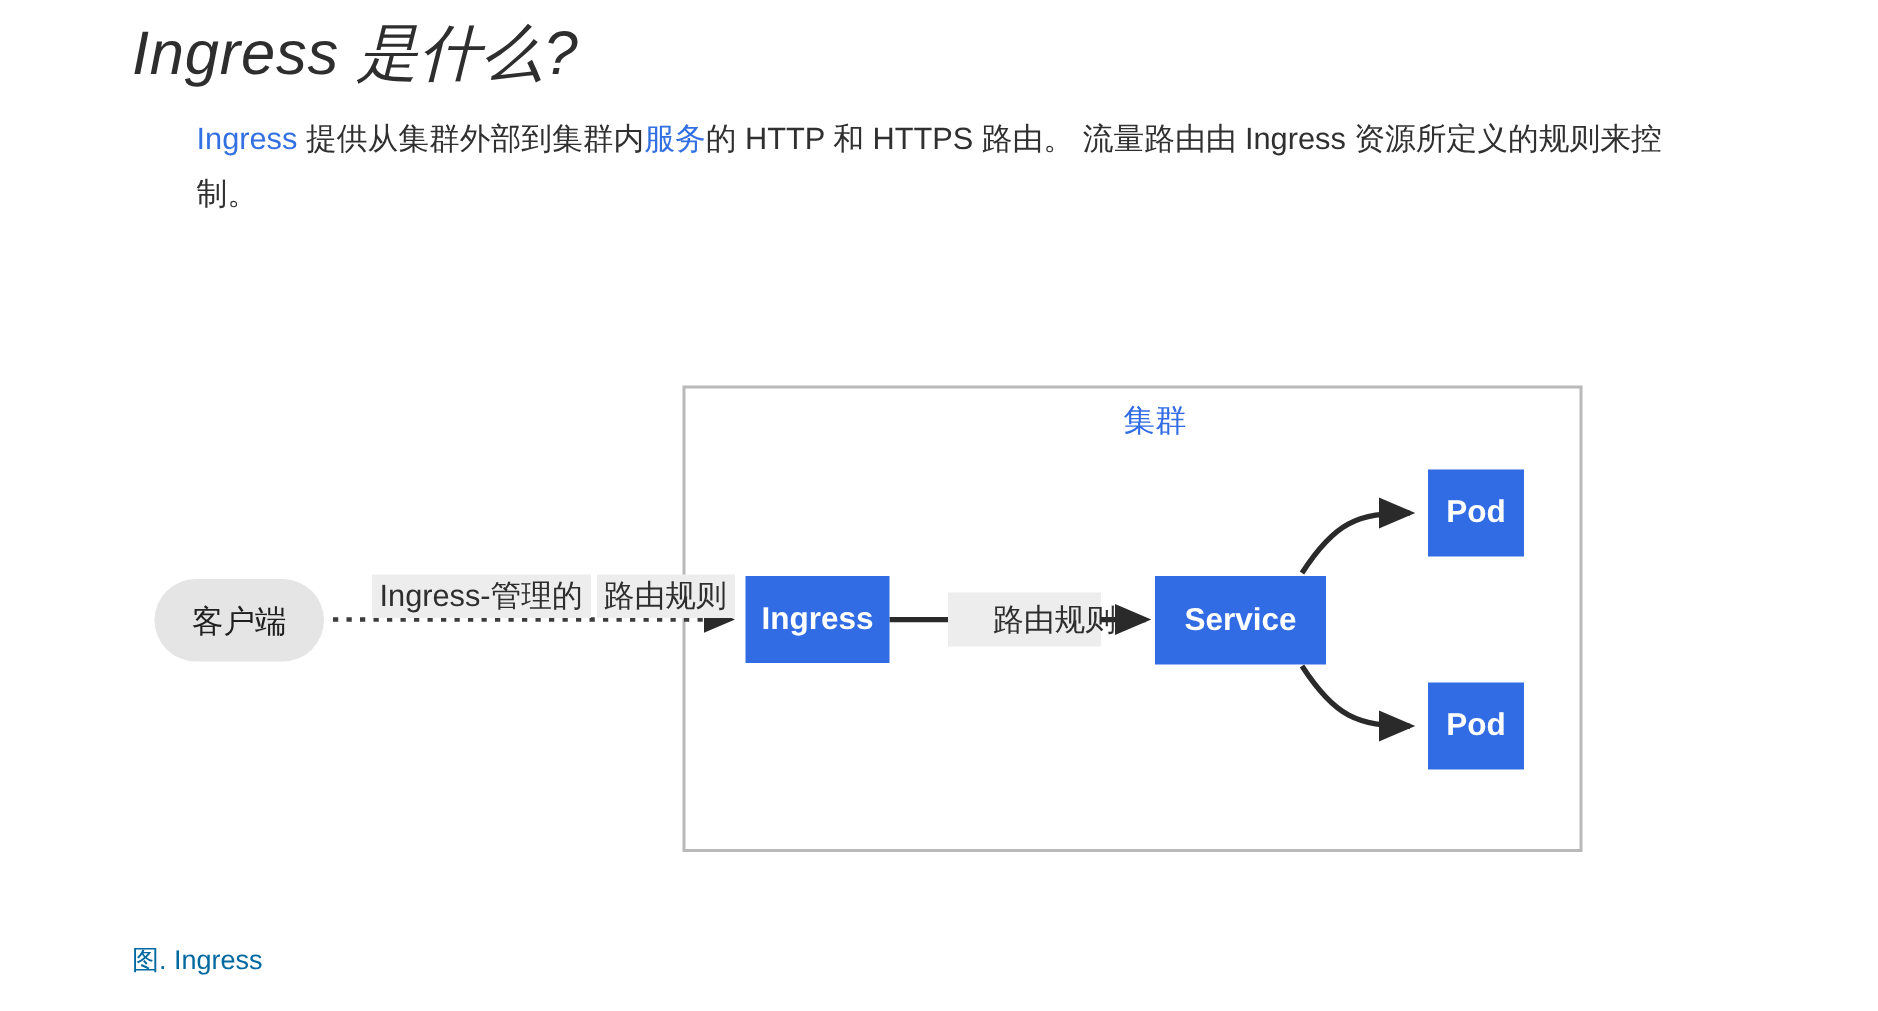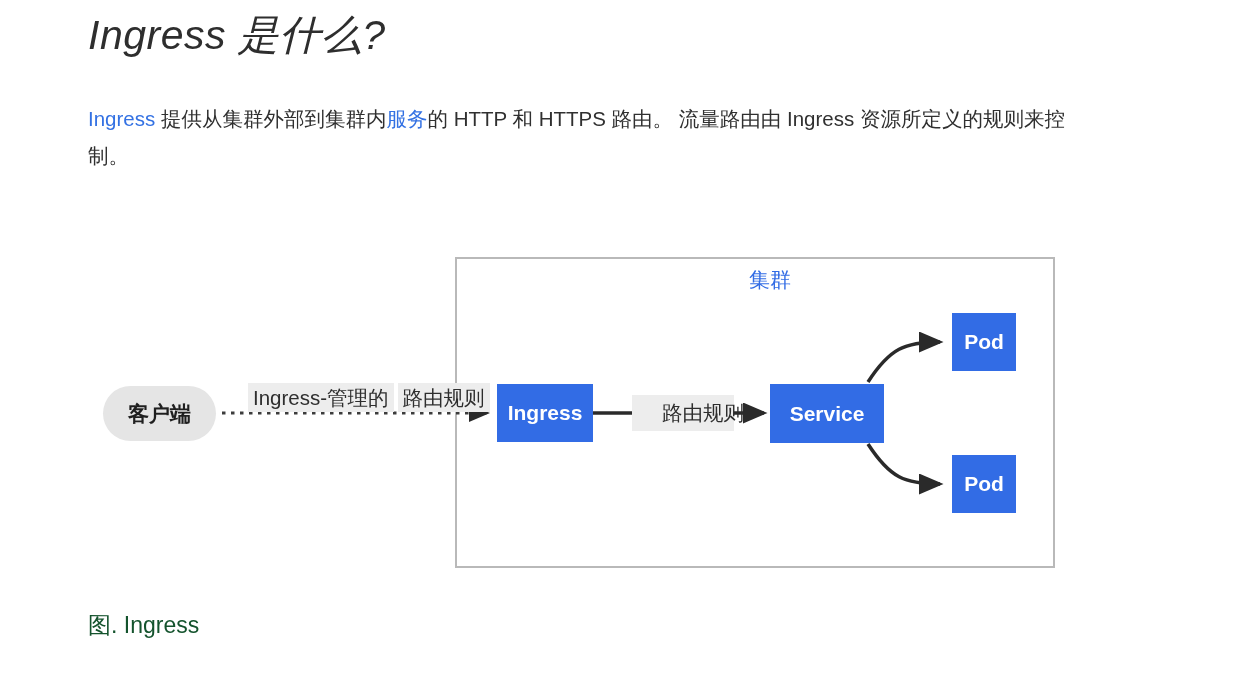--- a/index.html
+++ b/index.html
@@ -4,55 +4,55 @@
 <style>
   * { margin:0; padding:0; box-sizing:border-box; }
   html,body { width:1252px; height:674px; background:#ffffff;
     font-family:"Liberation Sans","DejaVu Sans",sans-serif; color:#303030; }
   .content { position:relative; width:1252px; height:674px; overflow:hidden; }
 
   .page-title { position:absolute; left:88px; top:8px; font-size:41px;
     font-weight:400; color:#2e2e2e; letter-spacing:0.5px;font-style:italic; }
 
   .para { position:absolute; left:88px; font-size:20.5px; line-height:37px; color:#303030; }
-  .para-intro { top:100px; width:980px; }
+  .para-intro { top:74px; width:980px;margin-left:43px; }
   .para-example { top:188px; width:1100px; }
   a.doclink { color:#3371e3; text-decoration:none; cursor:pointer; }
 
   .diagram { position:absolute; left:0; top:250px; width:1252px; height:340px; }
 
   .cluster-box { position:absolute; left:455px; top:7px; width:600px; height:311px;
     border:2px solid #b9b9b9; background:transparent; }
   .cluster-label { position:absolute; left:470px; top:16px; width:600px;
     text-align:center; font-size:21px; color:#326ce5; }
 
   .arrows-svg { position:absolute; left:0; top:0; width:1252px; height:340px; }
 
   .client-node { position:absolute; left:103px; top:136px; width:113px; height:55px;
     background:#e5e5e5; border-radius:28px; display:flex; align-items:center;
-    justify-content:center; font-size:21px; color:#1f1f1f; font-weight:700; }
+    justify-content:center; font-size:21px; color:#1f1f1f; font-weight:400; }
 
   .lb-label { position:absolute; left:248px; top:133px; width:176px;
     display:flex; align-items:center; gap:4px; }
   .lb-label span { background:#ededed; font-size:20.5px; line-height:29px;
     color:#2e2e2e; padding:0 5px; white-space:nowrap; }
 
   .node { position:absolute; background:#326ce5; color:#ffffff;
     display:flex; align-items:center; justify-content:center;
     font-size:21px; font-weight:700; }
   .node-ingress { left:497px; top:134px; width:96px; height:58px; }
   .node-service { left:770px; top:134px; width:114px; height:59px; }
   .node-pod-top { left:952px; top:63px;  width:64px; height:58px; }
   .node-pod-bottom { left:952px; top:205px; width:64px; height:58px; }
 
   .routing-label { position:absolute; left:632px; top:145px; width:102px; height:36px;
     background:#ededed; display:flex; align-items:center; justify-content:center;
     font-size:20.5px; color:#2e2e2e; white-space:nowrap;padding-left:40px; }
 
-  .figure-caption { position:absolute; left:88px; top:610px; font-size:23px; color:#14532d; }
+  .figure-caption { position:absolute; left:88px; top:628px; font-size:18px; color:#0369a1; }
 </style>
 </head>
 <body>
 
 <div class="content">
 
   <h1 class="page-title">Ingress 是什么?</h1>
 
   <p class="para para-intro"><a class="doclink">Ingress</a><span> 提供从集群外部到集群内</span><a class="doclink">服务</a><span>的 HTTP 和 HTTPS 路由。 流量路由由 Ingress 资源所定义的规则来控制。</span></p>
 

